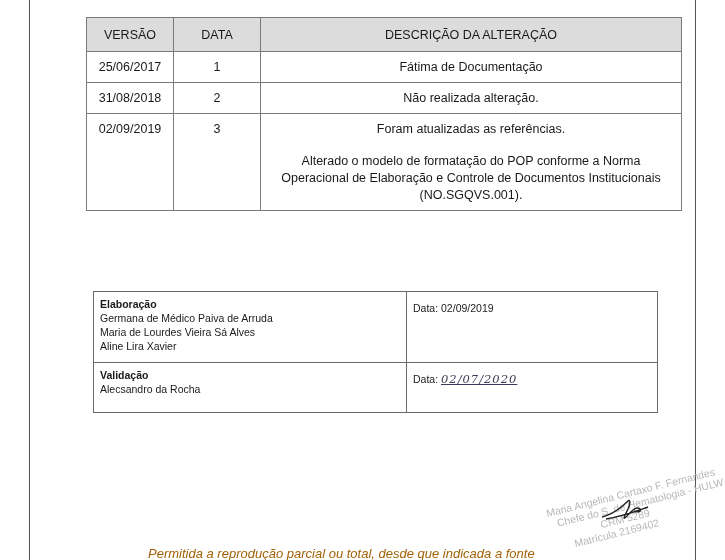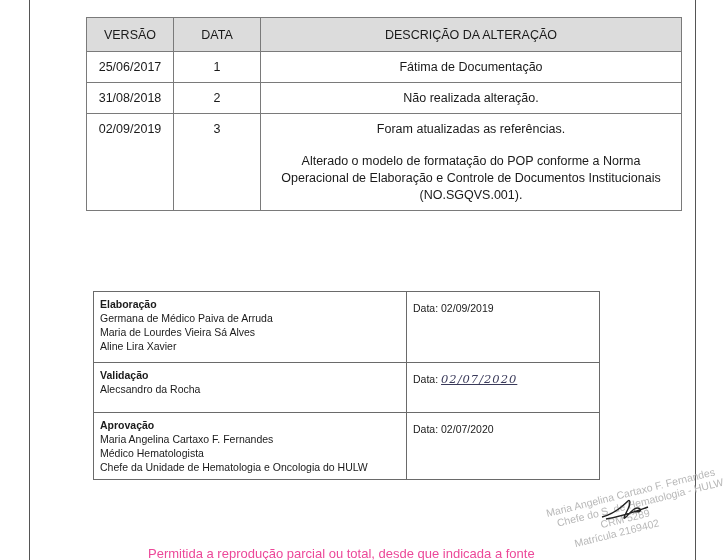--- a/index.html
+++ b/index.html
@@ -11,31 +11,31 @@
   .rev-table{position:absolute;left:86px;top:17px;width:596px;border-collapse:collapse;font-size:12.5px;}
   .rev-table th,.rev-table td{border:1px solid #7a7a7a;text-align:center;vertical-align:top;}
   .rev-table th{background:#dcdcdc;font-weight:normal;height:31px;vertical-align:middle;font-size:12.5px;}
   .rev-table td{padding:7px 6px 6px 6px;line-height:17px;}
   .rev-table col.c1{width:87px;}
   .rev-table col.c2{width:87px;}
   .rev-table td p{margin:0;}
   .rev-table td p + p{margin-top:15px;}
 
   
-  .sig-table{position:absolute;left:93px;top:291px;width:507px;border-collapse:collapse;font-size:10.5px;}
+  .sig-table{position:absolute;left:93px;top:291px;width:565px;border-collapse:collapse;font-size:10.5px;}
   .sig-table td{border:1px solid #6a6a6a;vertical-align:top;padding:5px 6px 4px 6px;line-height:14px;}
   .sig-table col.s1{width:313px;}
   .sig-role{font-weight:bold;display:block;}
   .sig-name{display:block;}
   .sig-date{display:block;padding-top:4px;}
   .hand{font-family:"DejaVu Serif",serif;font-style:italic;color:#3a3a5a;text-decoration:underline;letter-spacing:1px;font-size:11.5px;}
   .stamp{position:absolute;left:548px;top:485px;transform:rotate(-14deg);color:#b8b8b8;font-size:10.5px;line-height:12px;white-space:nowrap;}
   .stamp span{display:block;}
   .signature{position:absolute;left:600px;top:495px;}
-  .footer-note{position:absolute;left:148px;top:546px;font-size:13px;color:#ec4899;white-space:nowrap;}
+  .footer-note{position:absolute;left:148px;top:546px;font-style:italic;font-size:13px;color:#a16207;white-space:nowrap;}
 </style>
 </head>
 <body>
 
 <div class="page-border-left"></div>
 <div class="page-border-right"></div>
 
 <table class="rev-table">
   <colgroup>
       <col class="c1">
@@ -94,31 +94,20 @@
   </tr>
   <tr style="height:50px;margin-left:8px;">
     <td>
       <span class="sig-role">Validação</span>
       <span class="sig-name">Alecsandro da Rocha</span>
     </td>
     <td>
       <span class="sig-date"><span>Data:</span> <span class="hand">02/07/2020</span></span>
     </td>
   </tr>
-  <tr style="height:67px;">
-    <td>
-      <span class="sig-role">Aprovação</span>
-      <span class="sig-name">Maria Angelina Cartaxo F. Fernandes</span>
-      <span class="sig-name">Médico Hematologista</span>
-      <span class="sig-name">Chefe da Unidade de Hematologia e Oncologia do HULW</span>
-    </td>
-    <td>
-      <span class="sig-date"><span>Data:</span> <span>02/07/2020</span></span>
-    </td>
-  </tr>
 </tbody>
   </table>
 
 <div class="stamp">
   <span>Maria Angelina Cartaxo F. Fernandes</span>
   <span style="padding-left:8px;">Chefe do S. de Hematologia - HULW</span>
   <span style="padding-left:50px;">CRM 5289</span>
   <span style="padding-left:20px;">Matrícula 2169402</span>
 </div>
 

